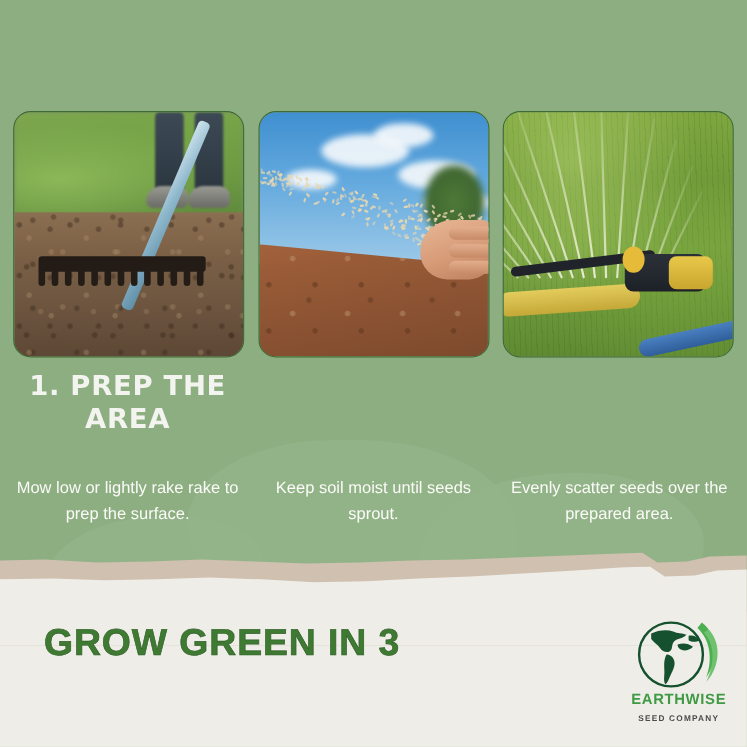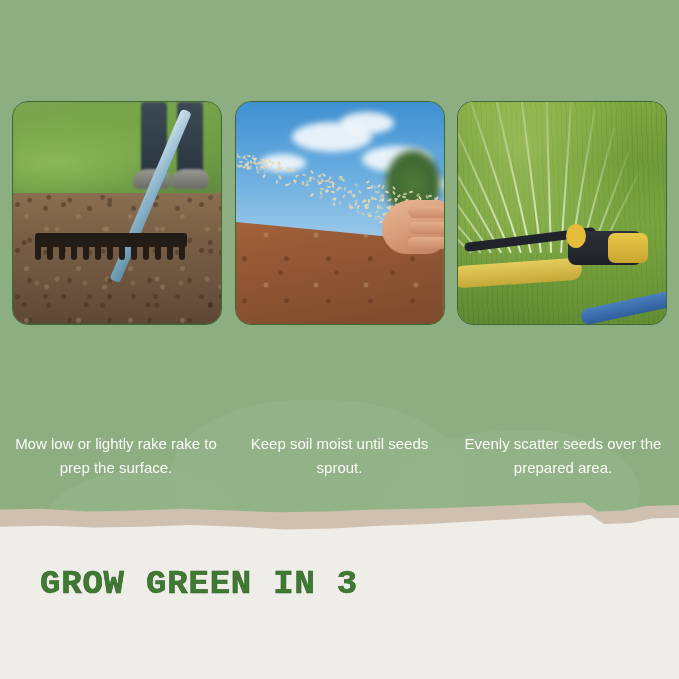--- a/index.html
+++ b/index.html
@@ -283,21 +283,21 @@
     width: 679px;
     height: 123px;
     background: #efede8;
   }
 
   .bottom-head {
     position: absolute;
     left: 40px; top: 563px;
     width: 520px;
     color: #3f7a33;
-    font-family: Liberation Mono, monospace;
+    font-family: Liberation Sans, sans-serif;
     font-weight: bold;
     font-size: 34px;
     line-height: 42px;
     letter-spacing: .8px;
     text-transform: uppercase;
     -webkit-text-stroke: .6px #2f5e27;
   }
   .bottom-head .l2 { display: block; }
 
   
@@ -641,32 +641,48 @@
       <div class="p3-hose-y"></div>
       <div class="p3-bar"></div>
       <div class="p3-body"></div>
       <div class="p3-yellowcap"></div>
       <div class="p3-knob"></div>
       <div class="p3-hose-b"></div>
     </div>
   </div>
 
   <div class="steps-titles">
+    <div class="step-title">1. Prep the Area</div>
   </div>
 
   <div class="steps-body">
     <div class="step-body">Mow low or lightly rake rake to prep the surface.</div>
     <div class="step-body">Keep soil moist until seeds sprout.</div>
     <div class="step-body">Evenly scatter seeds over the prepared area.</div>
   </div>
 
   <div class="cream-panel"></div>
   <div class="torn-wrap">
     <div class="torn-tan" style="clip-path: polygon(0 14%, 6% 13%, 13% 16%, 20% 15%, 27% 13%, 34% 15%, 41% 17%, 48% 16%, 55% 14%, 62% 13%, 69% 11%, 76% 9%, 82% 7%, 86% 6%, 88% 16%, 92% 15%, 95% 10%, 100% 9%, 100% 100%, 0 100%);"></div>
     <div class="torn-cream" style="clip-path: polygon(0 33%, 7% 32%, 14% 34%, 21% 33%, 28% 31%, 35% 33%, 42% 36%, 49% 35%, 56% 32%, 63% 30%, 70% 27%, 77% 24%, 83% 21%, 87% 20%, 89% 30%, 93% 29%, 96% 24%, 100% 23%, 100% 100%, 0 100%);"></div>
   </div>
 
   <div class="bottom-head">
     <span>Grow Green in 3</span>
   </div>
 
+  <div class="logo">
+    <svg class="logo-mark" viewBox="0 0 82 66">
+      <path d="M62 4 C76 14 78 38 66 54 C72 38 70 20 58 9 Z" fill="#4caf50"></path>
+      <path d="M68 10 C80 22 79 44 66 58 C74 42 74 24 64 13 Z" fill="#6fc16f"></path>
+      <circle cx="34" cy="33" r="29" fill="none" stroke="#15512e" stroke-width="2.2"></circle>
+      <path d="M16 14 C22 11 30 10 36 12 C40 14 44 13 48 15 C44 19 40 18 37 21
+               C34 24 36 28 33 30 C30 32 26 30 24 27 C22 24 18 22 16 19 Z" fill="#15512e"></path>
+      <path d="M40 24 C45 22 50 23 54 26 C51 29 47 30 44 29 C41 28 40 26 40 24 Z" fill="#15512e"></path>
+      <path d="M30 33 C33 33 36 35 37 39 C38 43 36 47 34 51 C32 55 31 59 29 60
+               C27 58 28 53 28 49 C28 44 27 38 30 33 Z" fill="#15512e"></path>
+      <path d="M50 16 C54 15 58 17 60 20 C57 22 53 22 50 20 Z" fill="#15512e"></path>
+    </svg>
+    <div class="logo-name">EARTHWISE</div>
+    <div class="logo-sub">SEED COMPANY</div>
+  </div>
 
 </div>
 
 </body></html>

